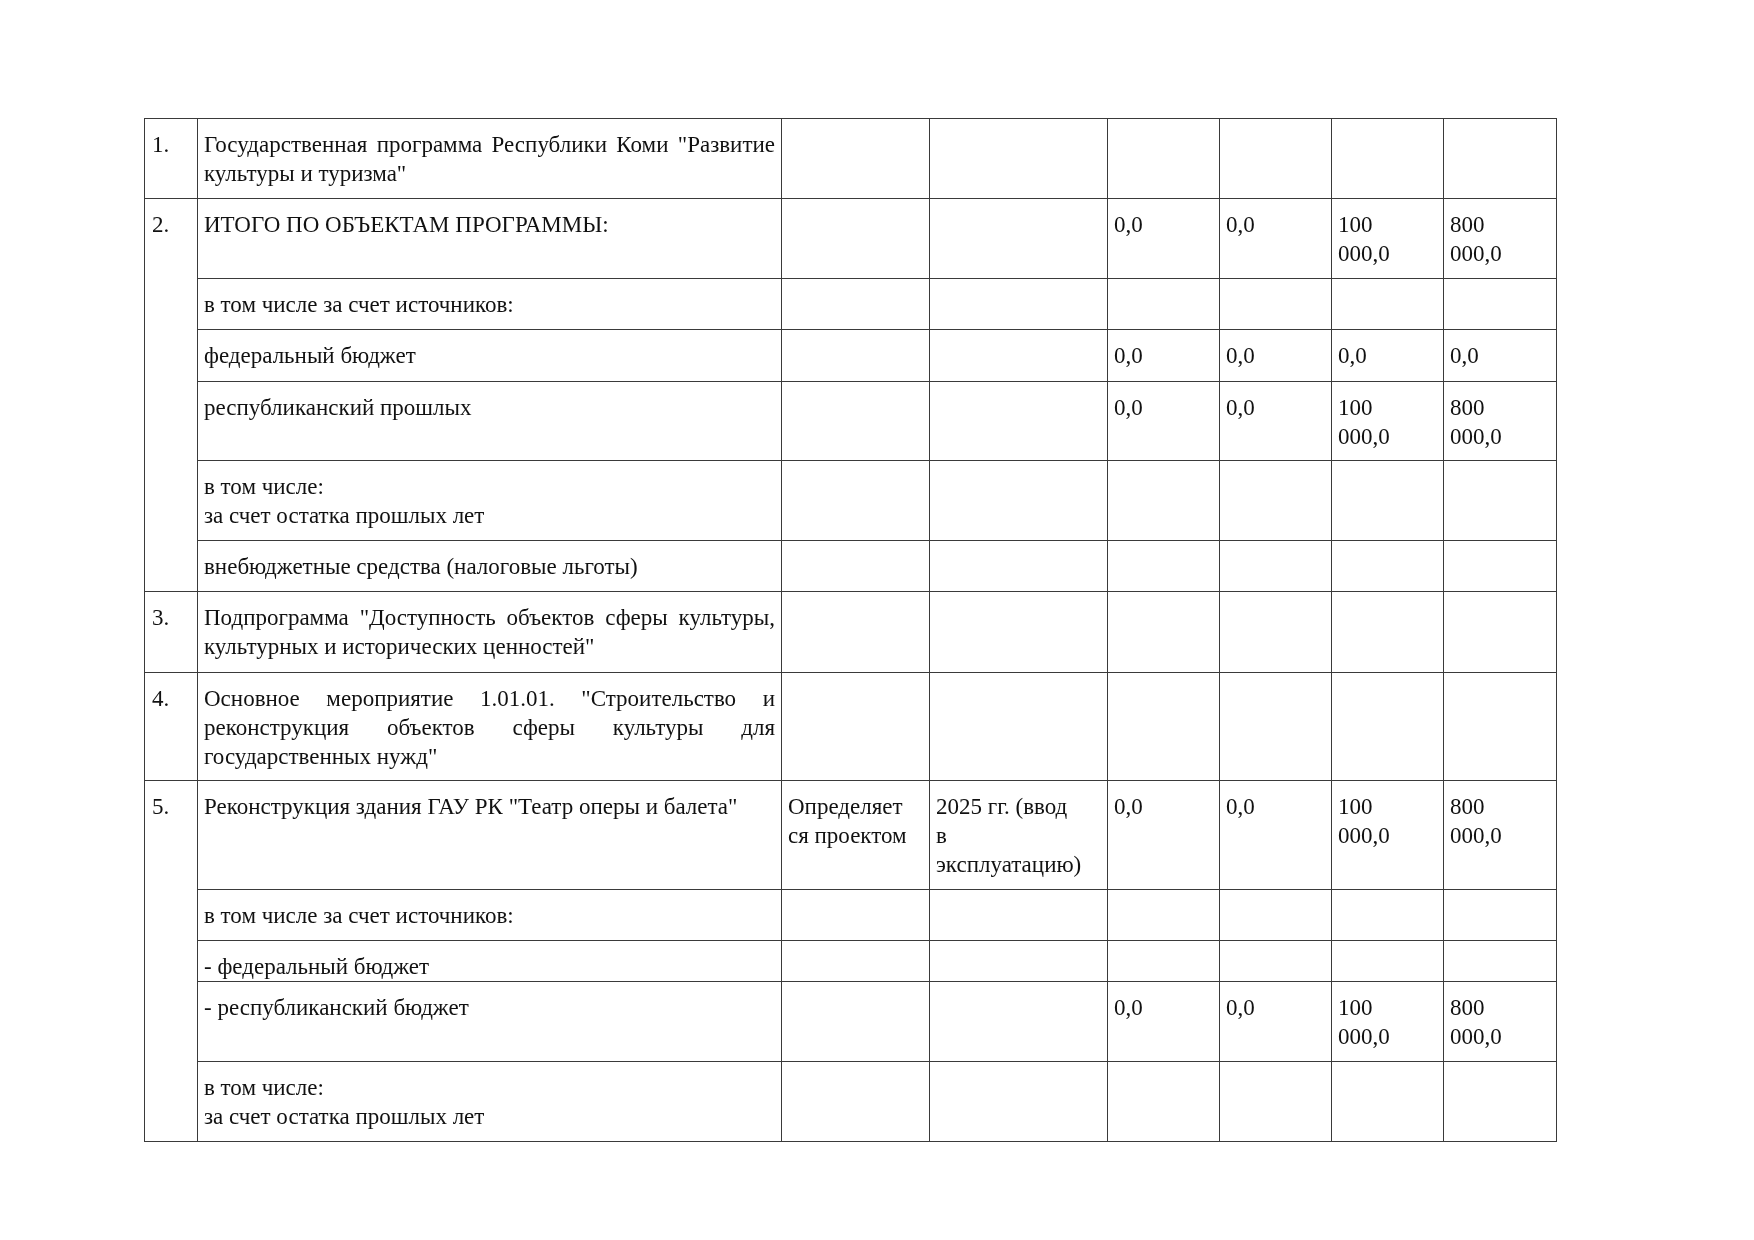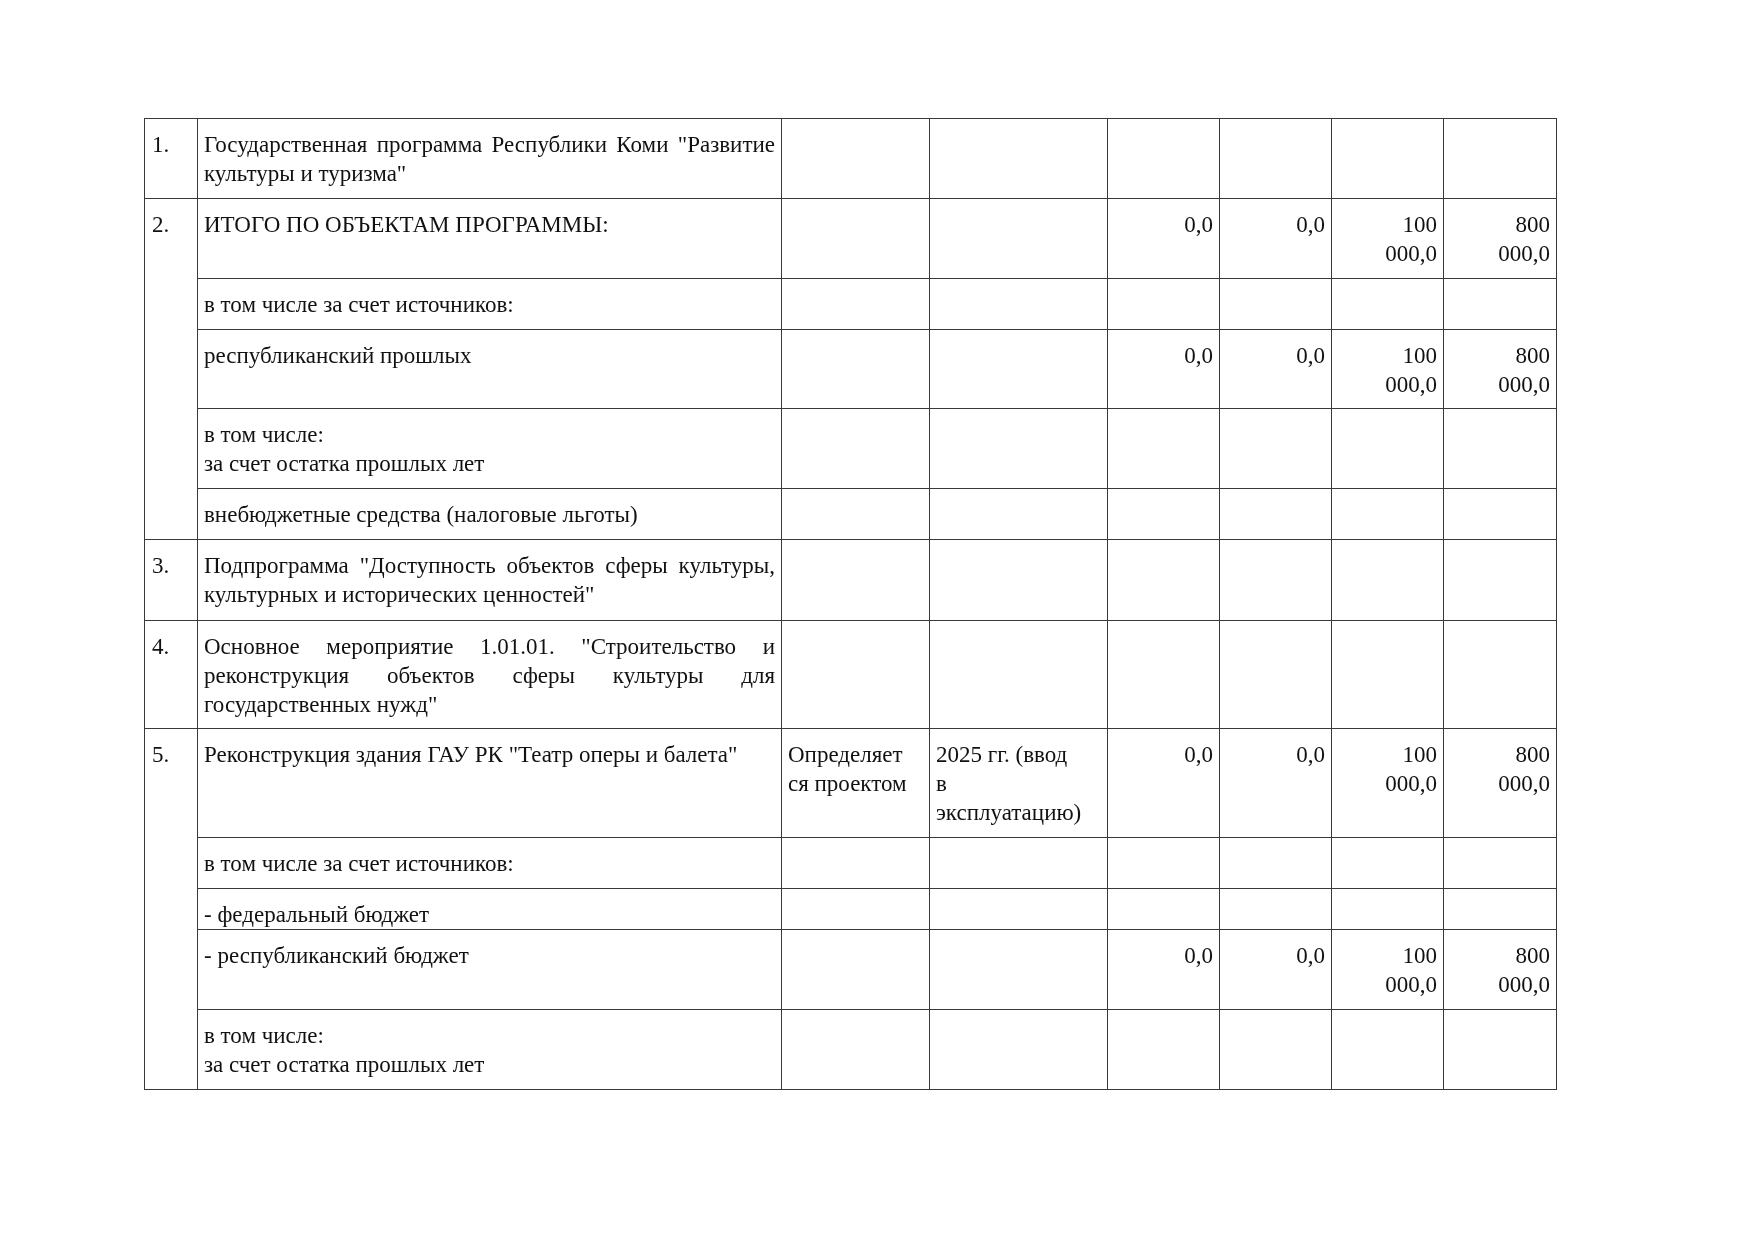--- a/index.html
+++ b/index.html
@@ -17,21 +17,21 @@
   .doc-table td {
     border: 1.5px solid #3a3a3a;
     vertical-align: top;
     padding: 11px 6px 0 6px;
     box-sizing: border-box;
     overflow: hidden;
     word-wrap: break-word;
   }
   .doc-table td.num { padding-left: 7px; }
   .doc-table td.justify { text-align: justify; text-align-last: left; font-family: Liberation Serif, serif; }
-  .doc-table td.val { text-align: right; }
+  .doc-table td.val { text-align: left; }
   .doc-table td.nobottom { border-bottom: none; }
   .doc-table td.notop { border-top: none; }
   .line { display: block; }
 </style>
 </head>
 <body>
 
 <table class="doc-table">
   <colgroup>
     <col style="width:53px">
@@ -77,20 +77,30 @@
     <td class="num notop nobottom"></td>
     <td>в том числе за счет источников:</td>
     <td></td>
     <td></td>
     <td class="val"></td>
     <td class="val"></td>
     <td class="val"></td>
     <td class="val"></td>
   </tr>
 
+  <tr style="height:52px">
+    <td class="num notop nobottom"></td>
+    <td>федеральный бюджет</td>
+    <td></td>
+    <td></td>
+    <td class="val">0,0</td>
+    <td class="val">0,0</td>
+    <td class="val">0,0</td>
+    <td class="val">0,0</td>
+  </tr>
 
   <tr style="height:79px">
     <td class="num notop nobottom"></td>
     <td>республиканский прошлых</td>
     <td></td>
     <td></td>
     <td class="val">0,0</td>
     <td class="val">0,0</td>
     <td class="val">
           <span class="line">100</span>

